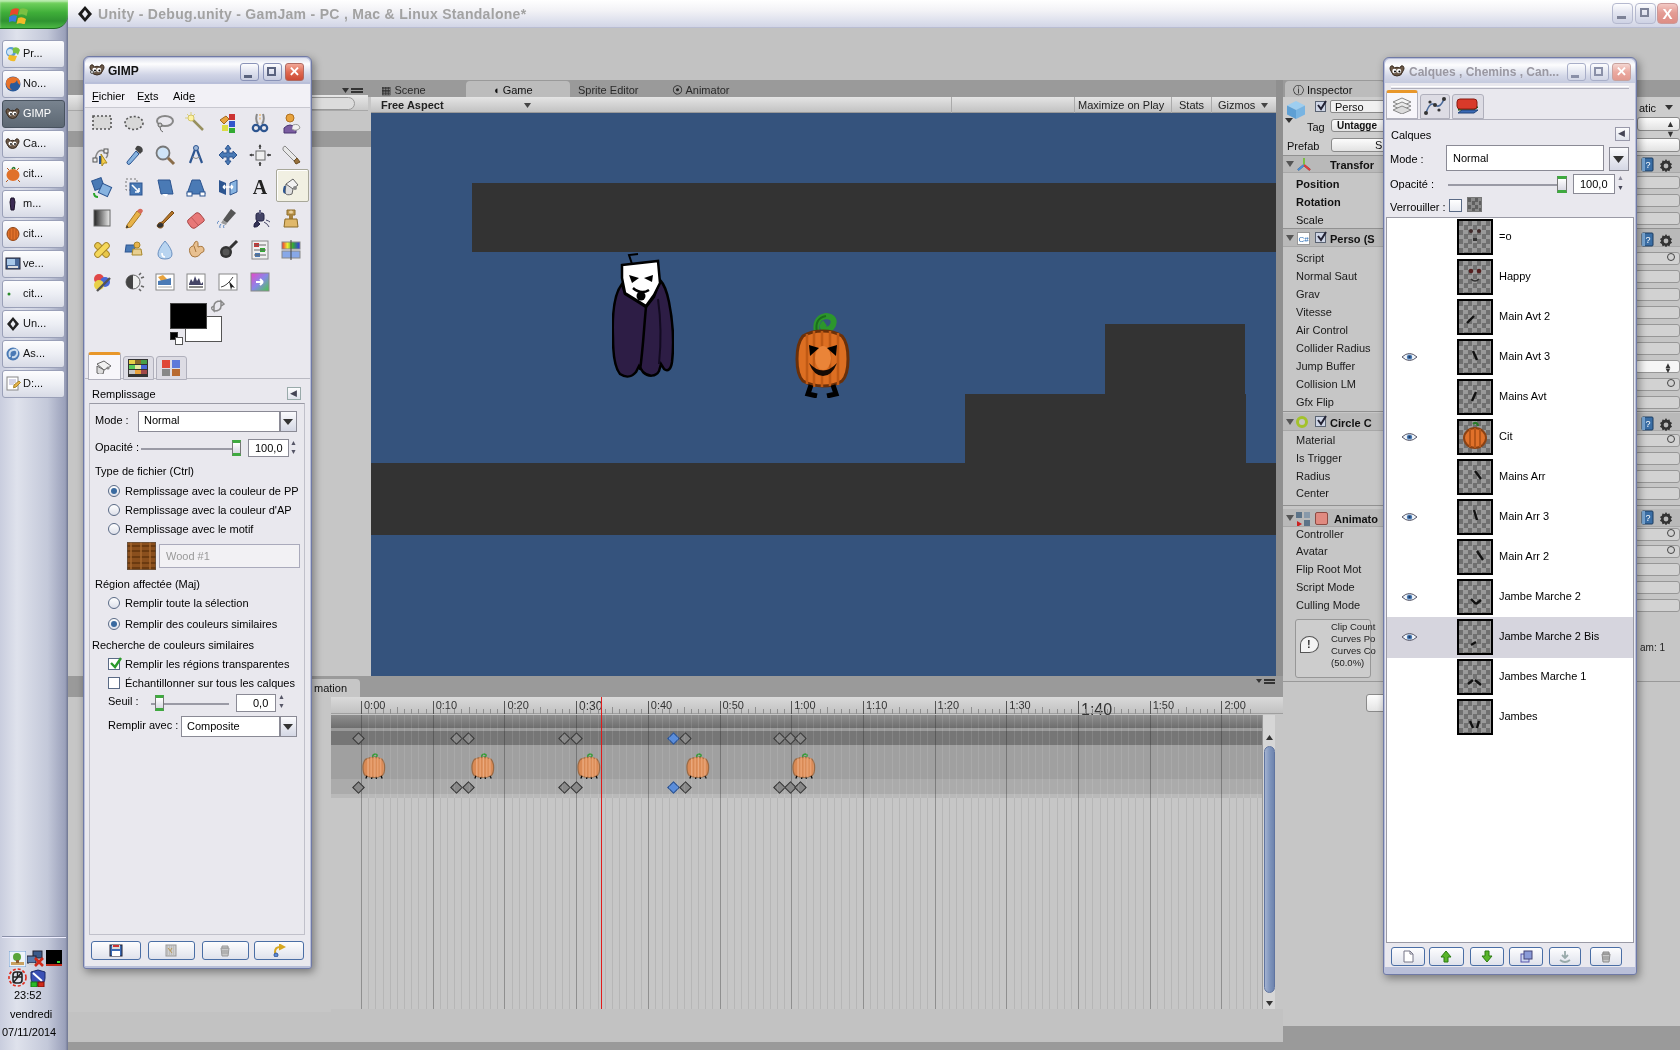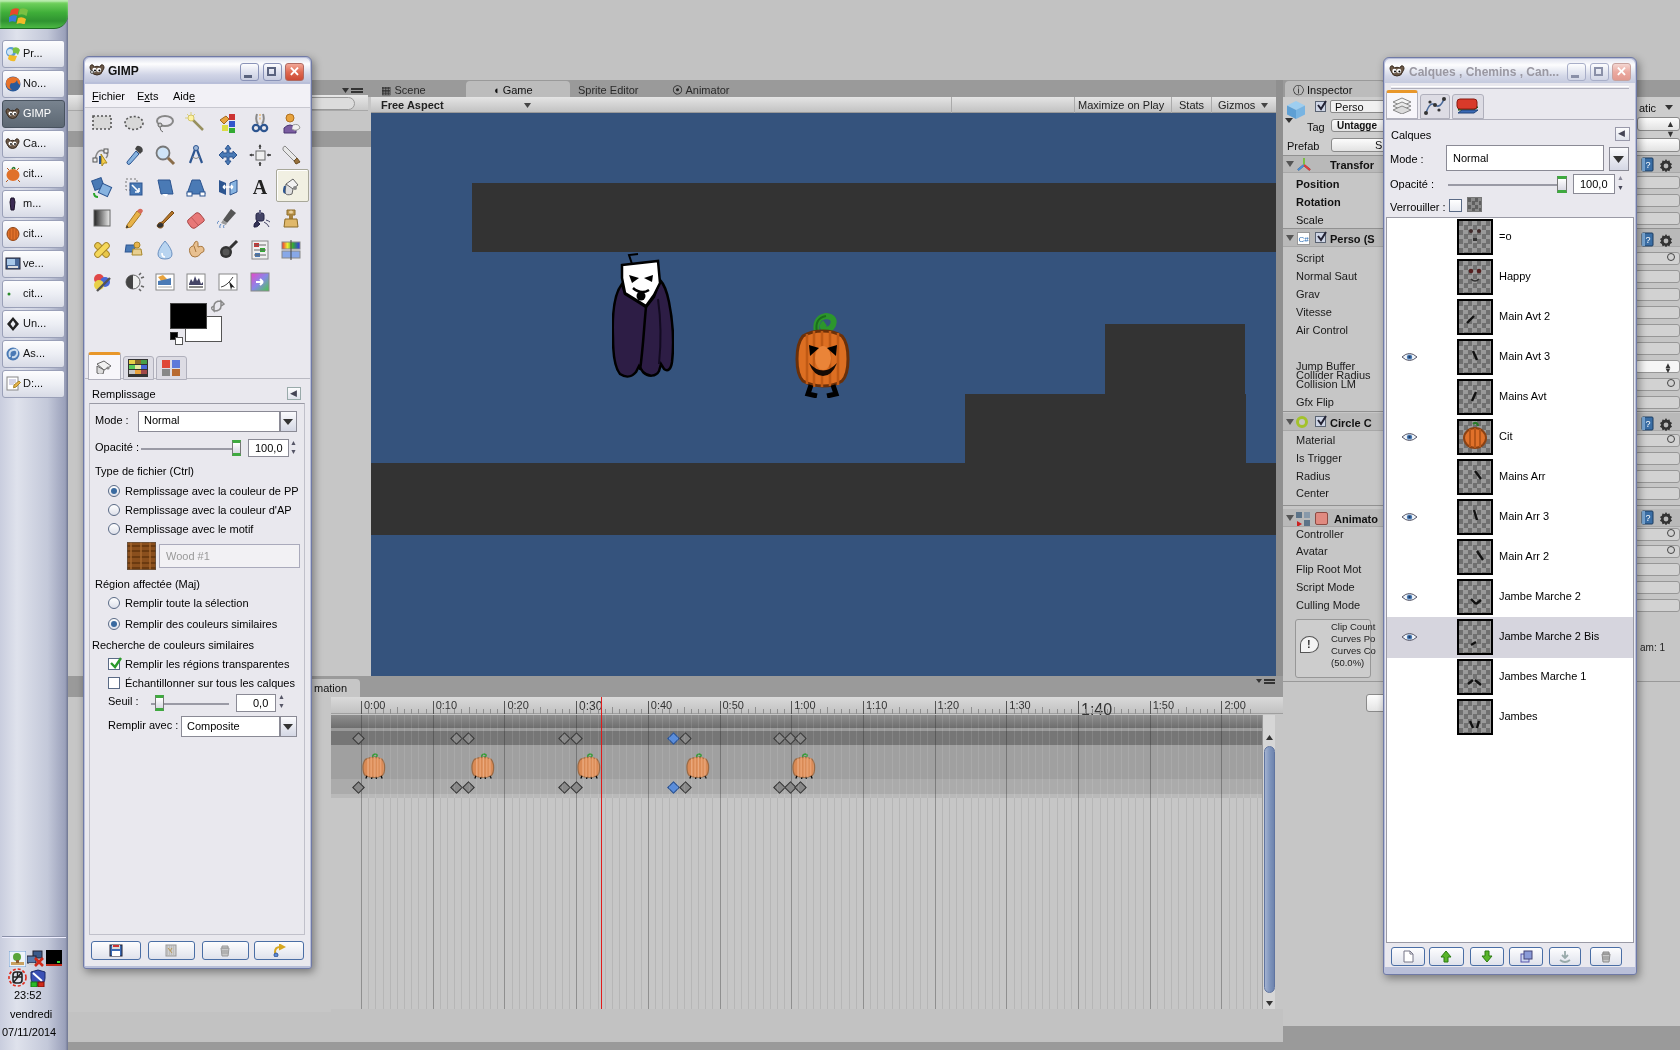--- a/index.html
+++ b/index.html
@@ -34,20 +34,35 @@
 #anim { left:68px; top:676px; width:1215px; height:366px; background:#c2c2c2; overflow:hidden;}
 
 
 .dia { position:absolute; width:9px; height:9px; transform:rotate(45deg); background:#888; border:1px solid #333; }
 .dia.blue { background:#5a8ddb; border-color:#2a4d86;}
 </style>
 </head>
 <body>
 <div id="stage">
 
+  <div id="utitle" class="abs">
+    <div class="ttext">Unity - Debug.unity - GamJam - PC , Mac &amp; Linux Standalone*</div>
+    <svg class="abs" style="left:8px;top:5px" width="18" height="18" viewBox="0 0 18 18">
+        <path d="M9 1 L16 9 L9 17 L2 9 Z M9 5 L6 9 L9 13 L12 9 Z" fill="#1a1a1a"></path>
+      </svg>
+    <div class="xpbtn" style="left:1544px; top:3px;">
+        <div class="glyph-min"></div>
+      </div>
+    <div class="xpbtn" style="left:1567px; top:3px;">
+        <div class="glyph-max" style="width:9px;height:9px;"></div>
+      </div>
+    <div class="xpbtn red" style="left:1589px; top:3px;">
+        <div class="glyph-x">X</div>
+      </div>
+  </div>
   <div id="ubottom" class="abs" style="left:68px;top:1030px;width:1612px;height:20px;background:#9a9a9a;"></div>
 
   <div class="abs" style="left:68px;top:80px;width:303px;height:596px;background:#c6c6c6;">
     <div class="abs tabstrip" style="left:0;top:0;width:303px;height:17px;"></div>
     <div class="abs" style="left:283px;top:8px;width:12px;height:2px;background:#333;"></div>
     <div class="abs" style="left:283px;top:11px;width:12px;height:2px;background:#333;"></div>
     <svg class="abs" style="left:274px;top:8px" width="8" height="6">
         <path d="M0 0 h7 l-3.5 5 Z" fill="#333"></path>
       </svg>
     <div class="abs" style="left:0px;top:15px;width:300px;height:16px;background:linear-gradient(#e8e8e8,#c9c9c9);border-bottom:1px solid #a8a8a8;"></div>
@@ -179,21 +194,21 @@
       <div class="abs" style="left:352px;top:172px;width:45px;height:13px;background:#d2d2d2;border:1px solid #979797;border-radius:3px;"></div>
       <div class="abs" style="left:384px;top:173px;width:8px;height:8px;border:1.5px solid #444;border-radius:50%;"></div>
       <div class="abs" style="left:13px;top:190px;font-size:11px;color:#1a1a1a;">Normal Saut</div>
       <div class="abs" style="left:352px;top:190px;width:45px;height:13px;background:#d2d2d2;border:1px solid #979797;border-radius:3px;"></div>
       <div class="abs" style="left:13px;top:208px;font-size:11px;color:#1a1a1a;">Grav</div>
       <div class="abs" style="left:352px;top:208px;width:45px;height:13px;background:#d2d2d2;border:1px solid #979797;border-radius:3px;"></div>
       <div class="abs" style="left:13px;top:226px;font-size:11px;color:#1a1a1a;">Vitesse</div>
       <div class="abs" style="left:352px;top:226px;width:45px;height:13px;background:#d2d2d2;border:1px solid #979797;border-radius:3px;"></div>
       <div class="abs" style="left:13px;top:244px;font-size:11px;color:#1a1a1a;">Air Control</div>
       <div class="abs" style="left:352px;top:244px;width:45px;height:13px;background:#d2d2d2;border:1px solid #979797;border-radius:3px;"></div>
-      <div class="abs" style="left:13px;top:262px;font-size:11px;color:#1a1a1a;margin-top:27px;">Collider Radius</div>
+      <div class="abs" style="left:13px;top:262px;font-size:11px;color:#1a1a1a;">Collider Radius</div>
       <div class="abs" style="left:352px;top:262px;width:45px;height:13px;background:#d2d2d2;border:1px solid #979797;border-radius:3px;"></div>
       <div class="abs" style="left:13px;top:280px;font-size:11px;color:#1a1a1a;">Jump Buffer</div>
       <div class="abs" style="left:352px;top:280px;width:45px;height:13px;background:#f5f5f5;border:1px solid #979797;border-radius:3px;"></div>
       <div class="abs" style="left:381px;top:281px;font-size:8px;color:#333;">▲</div>
       <div class="abs" style="left:381px;top:286px;font-size:8px;color:#333;">▼</div>
       <div class="abs" style="left:13px;top:298px;font-size:11px;color:#1a1a1a;">Collision LM</div>
       <div class="abs" style="left:352px;top:298px;width:45px;height:13px;background:#d2d2d2;border:1px solid #979797;border-radius:3px;"></div>
       <div class="abs" style="left:384px;top:299px;width:8px;height:8px;border:1.5px solid #444;border-radius:50%;"></div>
       <div class="abs" style="left:13px;top:316px;font-size:11px;color:#1a1a1a;">Gfx Flip</div>
       <div class="abs" style="left:352px;top:316px;width:45px;height:13px;background:#d2d2d2;border:1px solid #979797;border-radius:3px;"></div>

